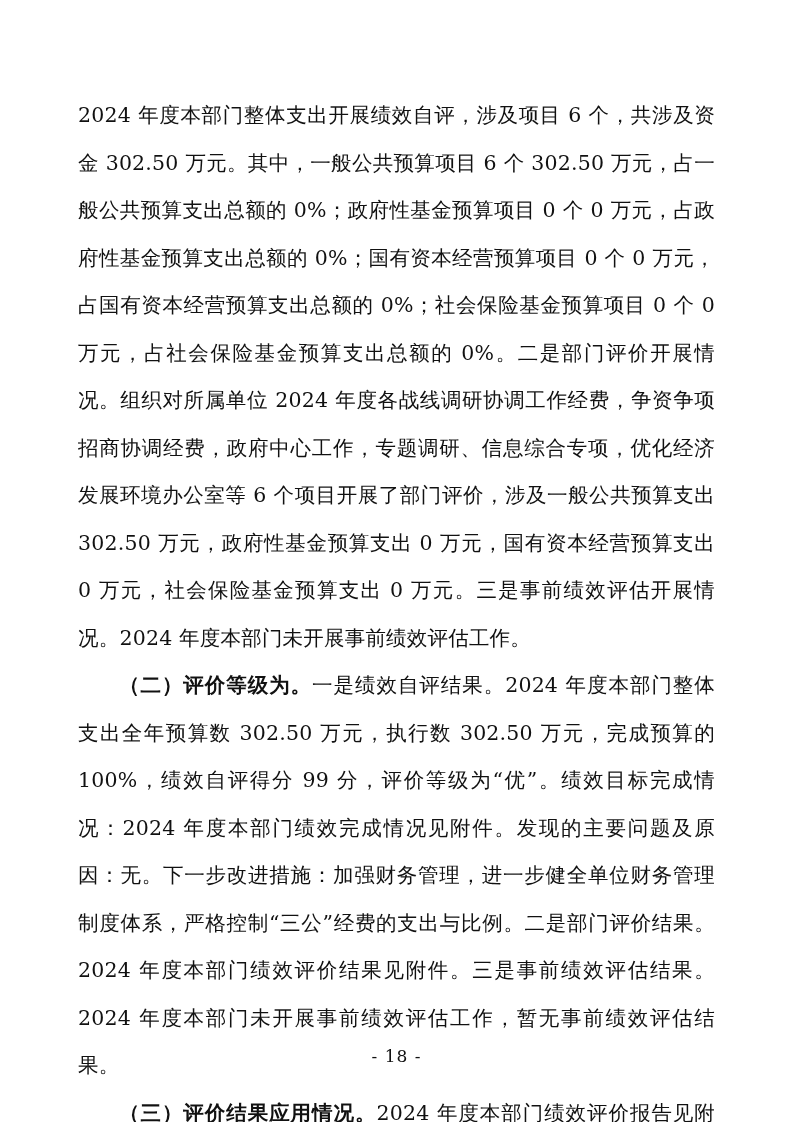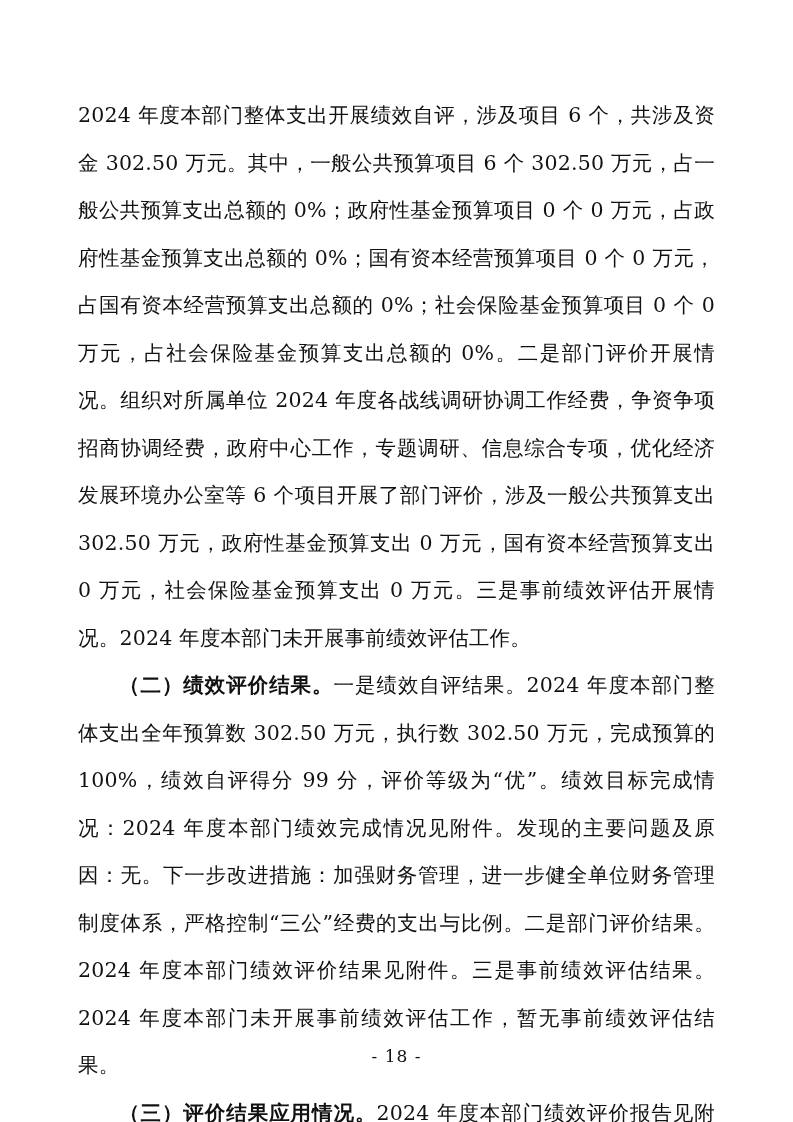--- a/index.html
+++ b/index.html
@@ -52,18 +52,18 @@
     color: #111111;
     letter-spacing: 1px;
   }
 </style>
 </head>
 <body>
 
 <div class="page">
   <div class="doc-body">
     <p class="para"><span>2024 年度本部门整体支出开展绩效自评，涉及项目 6 个，共涉及资金 302.50 万元。其中，一般公共预算项目 6 个 302.50 万元，占一般公共预算支出总额的 0%；政府性基金预算项目 0 个 0 万元，占政府性基金预算支出总额的 0%；国有资本经营预算项目 0 个 0 万元，占国有资本经营预算支出总额的 0%；社会保险基金预算项目 0 个 0 万元，占社会保险基金预算支出总额的 0%。二是部门评价开展情况。组织对所属单位 2024 年度各战线调研协调工作经费，争资争项招商协调经费，政府中心工作，专题调研、信息综合专项，优化经济发展环境办公室等 6 个项目开展了部门评价，涉及一般公共预算支出 302.50 万元，政府性基金预算支出 0 万元，国有资本经营预算支出 0 万元，社会保险基金预算支出 0 万元。三是事前绩效评估开展情况。2024 年度本部门未开展事前绩效评估工作。</span></p>
-    <p class="para indent"><span class="bold">（二）绩效评价结果。</span><span>一是绩效自评结果。2024 年度本部门整体支出全年预算数 302.50 万元，执行数 302.50 万元，完成预算的 100%，绩效自评得分 99 分，评价等级为“优”。绩效目标完成情况：2024 年度本部门绩效完成情况见附件。发现的主要问题及原因：无。下一步改进措施：加强财务管理，进一步健全单位财务管理制度体系，严格控制“三公”经费的支出与比例。二是部门评价结果。2024 年度本部门绩效评价结果见附件。三是事前绩效评估结果。2024 年度本部门未开展事前绩效评估工作，暂无事前绩效评估结果。</span></p>
+    <p class="para indent"><span class="bold">（二）评价等级为。</span><span>一是绩效自评结果。2024 年度本部门整体支出全年预算数 302.50 万元，执行数 302.50 万元，完成预算的 100%，绩效自评得分 99 分，评价等级为“优”。绩效目标完成情况：2024 年度本部门绩效完成情况见附件。发现的主要问题及原因：无。下一步改进措施：加强财务管理，进一步健全单位财务管理制度体系，严格控制“三公”经费的支出与比例。二是部门评价结果。2024 年度本部门绩效评价结果见附件。三是事前绩效评估结果。2024 年度本部门未开展事前绩效评估工作，暂无事前绩效评估结果。</span></p>
     <p class="para indent"><span class="bold">（三）评价结果应用情况。</span><span>2024 年度本部门绩效评价报告见附件。</span></p>
 
   </div>
   <div class="footer">- 18 -</div>
 </div>
 
 </body></html>

